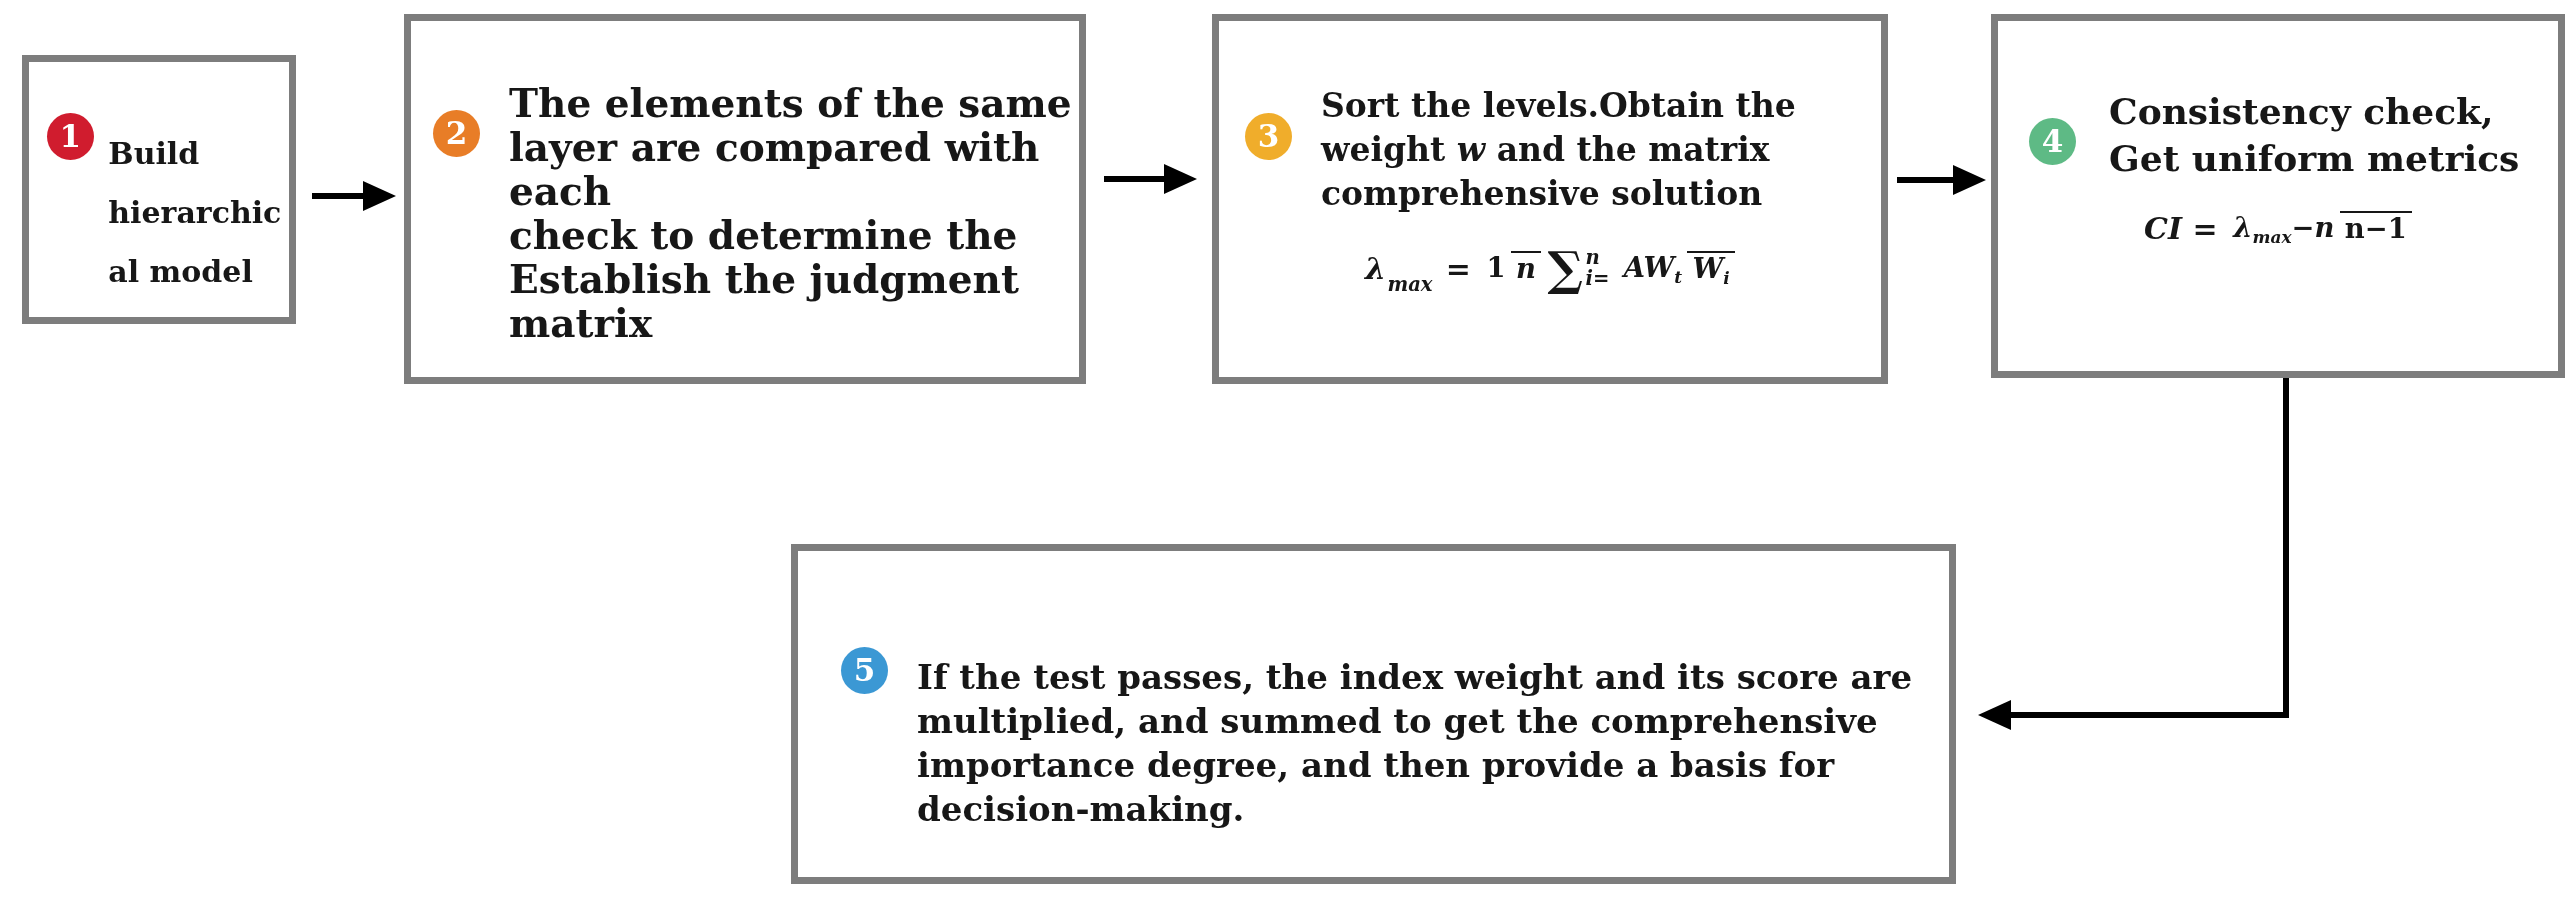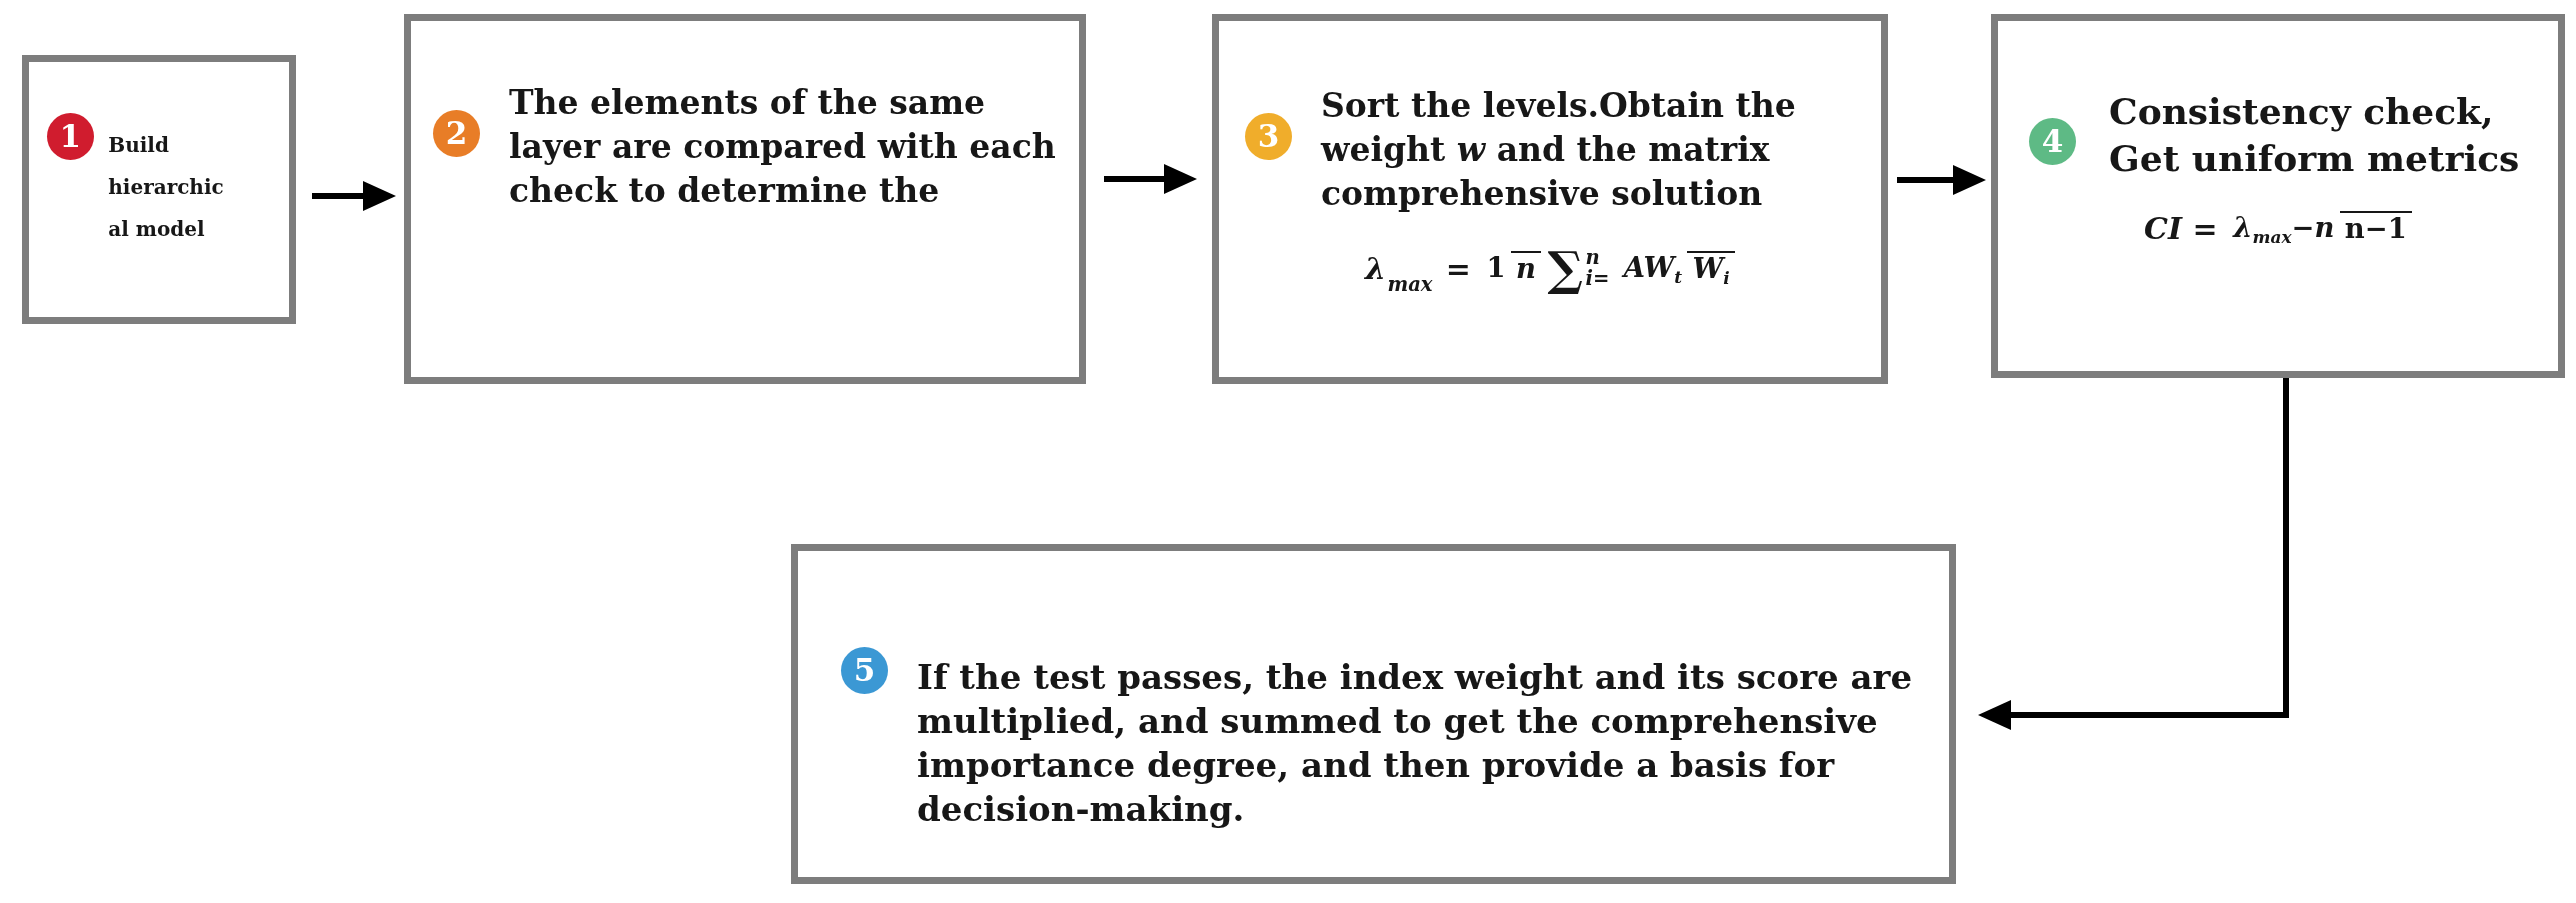--- a/index.html
+++ b/index.html
@@ -18,26 +18,26 @@
   .badge{flex:0 0 auto;width:47px;height:47px;border-radius:50%;
          display:flex;align-items:center;justify-content:center;
          color:#ffffff;font-weight:700;font-size:31px;line-height:1;}
   .txt{font-weight:700;}
   .pre{white-space:pre-line;}
   .it{font-style:italic;}
 
   
   #box1 .row{padding:50px 0 0 18.3px;}
   #box1 .badge{margin-top:1.3px;}
-  #box1 .txt{margin:11.8px 0 0 14.4px;font-size:20px;line-height:42px;}
+  #box1 .txt{margin:11.8px 0 0 14.4px;font-size:30px;line-height:59px;}
 
   
   #box2 .row{padding:60px 0 0 22px;}
   #box2 .badge{margin-top:29px;}
-  #box2 .txt{margin:0 0 0 29px;font-size:33px;line-height:44px;}
+  #box2 .txt{margin:0 0 0 29px;font-size:39px;line-height:44px;}
 
   
   #box3 .row{padding:63px 0 0 26px;}
   #box3 .badge{margin-top:29px;}
   #box3 .txt{margin:0 0 0 29px;font-size:33px;line-height:44px;}
 
   
   #box4 .row{padding:67px 0 0 31px;}
   #box4 .badge{margin-top:30px;}
   #box4 .txt{margin:0 0 0 33px;font-size:36px;line-height:47px;}
@@ -86,20 +86,21 @@
     </div>
   </div>
 
   <div class="box" id="box2">
     <div class="row">
       <span class="badge" style="background-color: rgb(232, 125, 39);">2</span>
       <div class="txt">
         <div>The elements of the same</div>
         <div>layer are compared with each</div>
         <div>check to determine the</div>
+        <div>Establish the judgment matrix</div>
       </div>
     </div>
   </div>
 
   <div class="box" id="box3">
     <div class="row">
       <span class="badge" style="background-color: rgb(240, 173, 43);">3</span>
       <div class="txt">
         <div>Sort the levels.Obtain the</div>
         <div><span>weight </span><span class="it">w</span><span> and the matrix</span></div>

